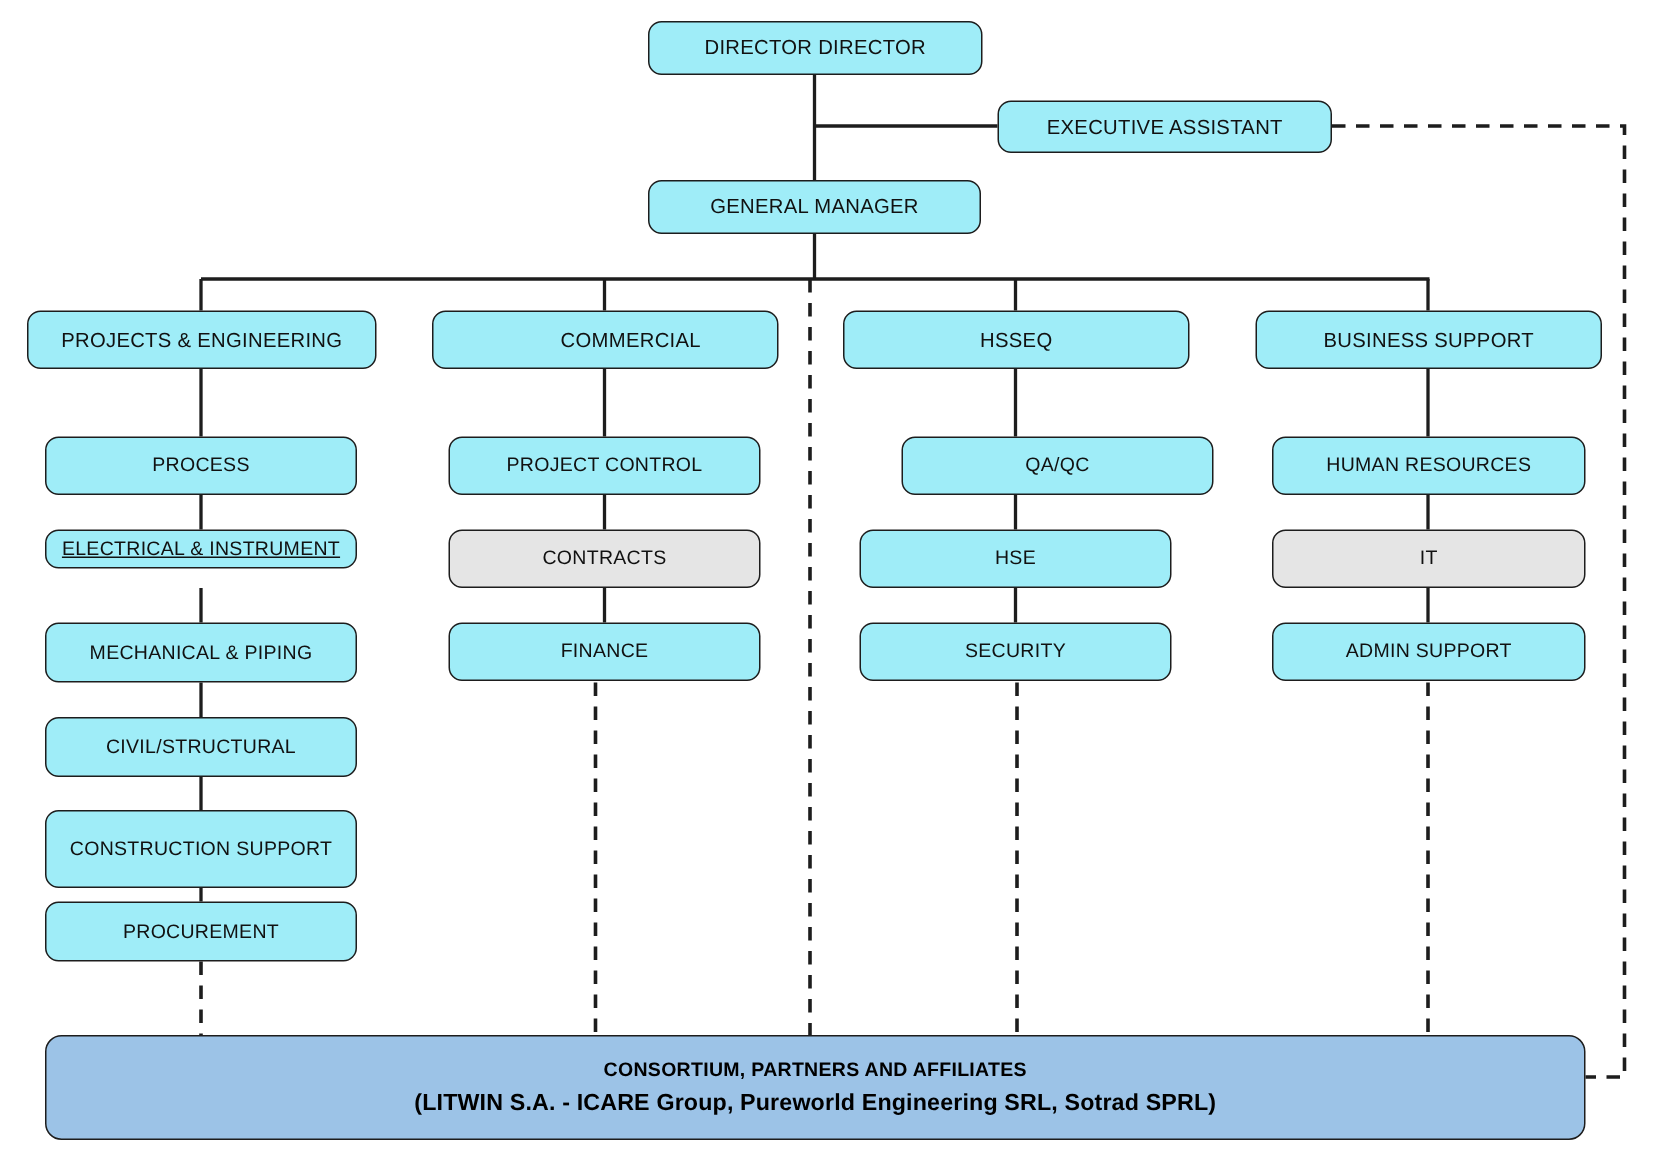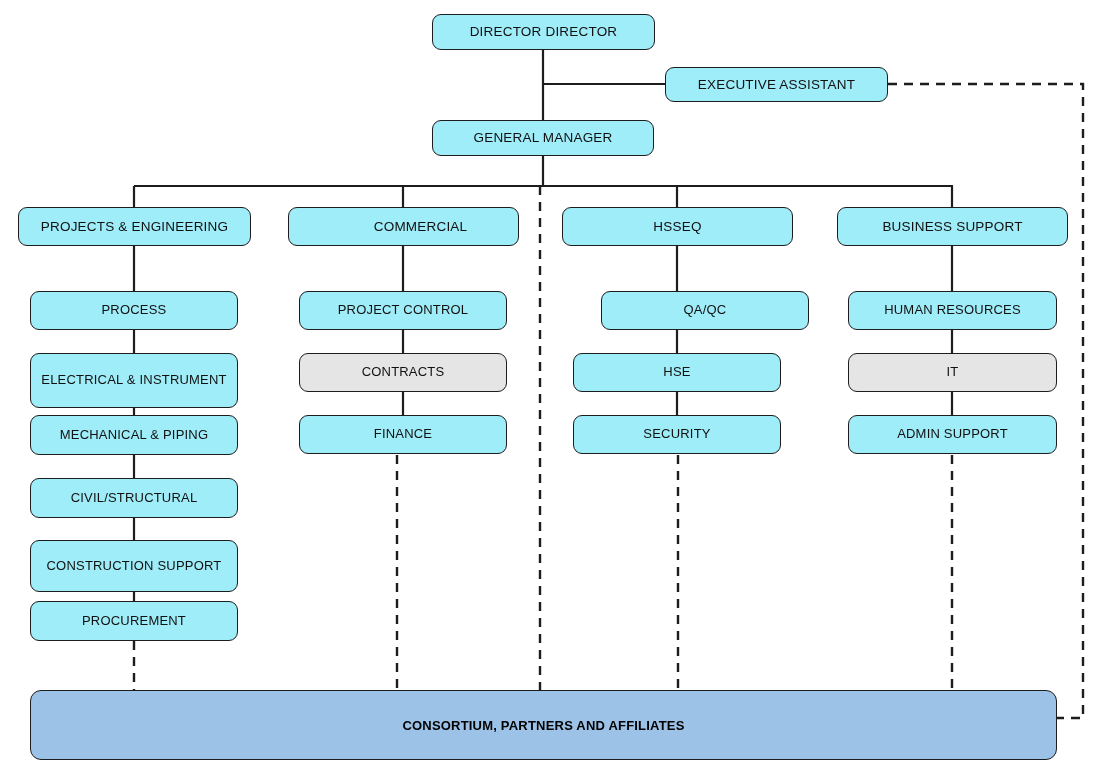--- a/index.html
+++ b/index.html
@@ -119,21 +119,21 @@
       </div>
       <div class="node level-2" style="left: 562px; top: 207px; width: 231px; height: 39px; background: rgb(159, 237, 248); border-color: rgb(29, 29, 29);">
         <span>HSSEQ</span>
       </div>
       <div class="node level-2" style="left: 837px; top: 207px; width: 231px; height: 39px; background: rgb(159, 237, 248); border-color: rgb(29, 29, 29);">
         <span>BUSINESS SUPPORT</span>
       </div>
       <div class="node level-3" style="left: 30px; top: 291px; width: 208px; height: 39px; background: rgb(159, 237, 248); border-color: rgb(29, 29, 29);">
         <span>PROCESS</span>
       </div>
-      <div class="node level-3" style="left: 30px; top: 353px; width: 208px; height: 55px; background: rgb(159, 237, 248); border-color: rgb(29, 29, 29);">
+      <div class="node level-3" style="left: 30px; top: 353px; width: 208px; height: 26px; background: rgb(159, 237, 248); border-color: rgb(29, 29, 29); text-decoration: underline;">
         <span>ELECTRICAL &amp; INSTRUMENT</span>
       </div>
       <div class="node level-3" style="left: 30px; top: 415px; width: 208px; height: 40px; background: rgb(159, 237, 248); border-color: rgb(29, 29, 29);">
         <span>MECHANICAL &amp; PIPING</span>
       </div>
       <div class="node level-3" style="left: 30px; top: 478px; width: 208px; height: 40px; background: rgb(159, 237, 248); border-color: rgb(29, 29, 29);">
         <span>CIVIL/STRUCTURAL</span>
       </div>
       <div class="node level-3" style="left: 30px; top: 540px; width: 208px; height: 52px; background: rgb(159, 237, 248); border-color: rgb(29, 29, 29);">
         <span>CONSTRUCTION SUPPORT</span>
@@ -165,15 +165,16 @@
       <div class="node level-3" style="left: 848px; top: 353px; width: 209px; height: 39px; background: #e5e5e5; border-color: rgb(29, 29, 29);">
         <span>IT</span>
       </div>
       <div class="node level-3" style="left: 848px; top: 415px; width: 209px; height: 39px; background: rgb(159, 237, 248); border-color: rgb(29, 29, 29);">
         <span>ADMIN SUPPORT</span>
       </div>
     </div>
 
   <div class="banner" id="banner-host" style="left: 30px; top: 690px; width: 1027px; height: 70px; background: rgb(156, 195, 231); border-color: rgb(29, 29, 29);">
     <div class="banner-line-1">CONSORTIUM, PARTNERS AND AFFILIATES</div>
+    <div class="banner-line-2">(LITWIN S.A. - ICARE Group, Pureworld Engineering SRL, Sotrad SPRL)</div>
   </div>
 
 </div>
 
 </body></html>

